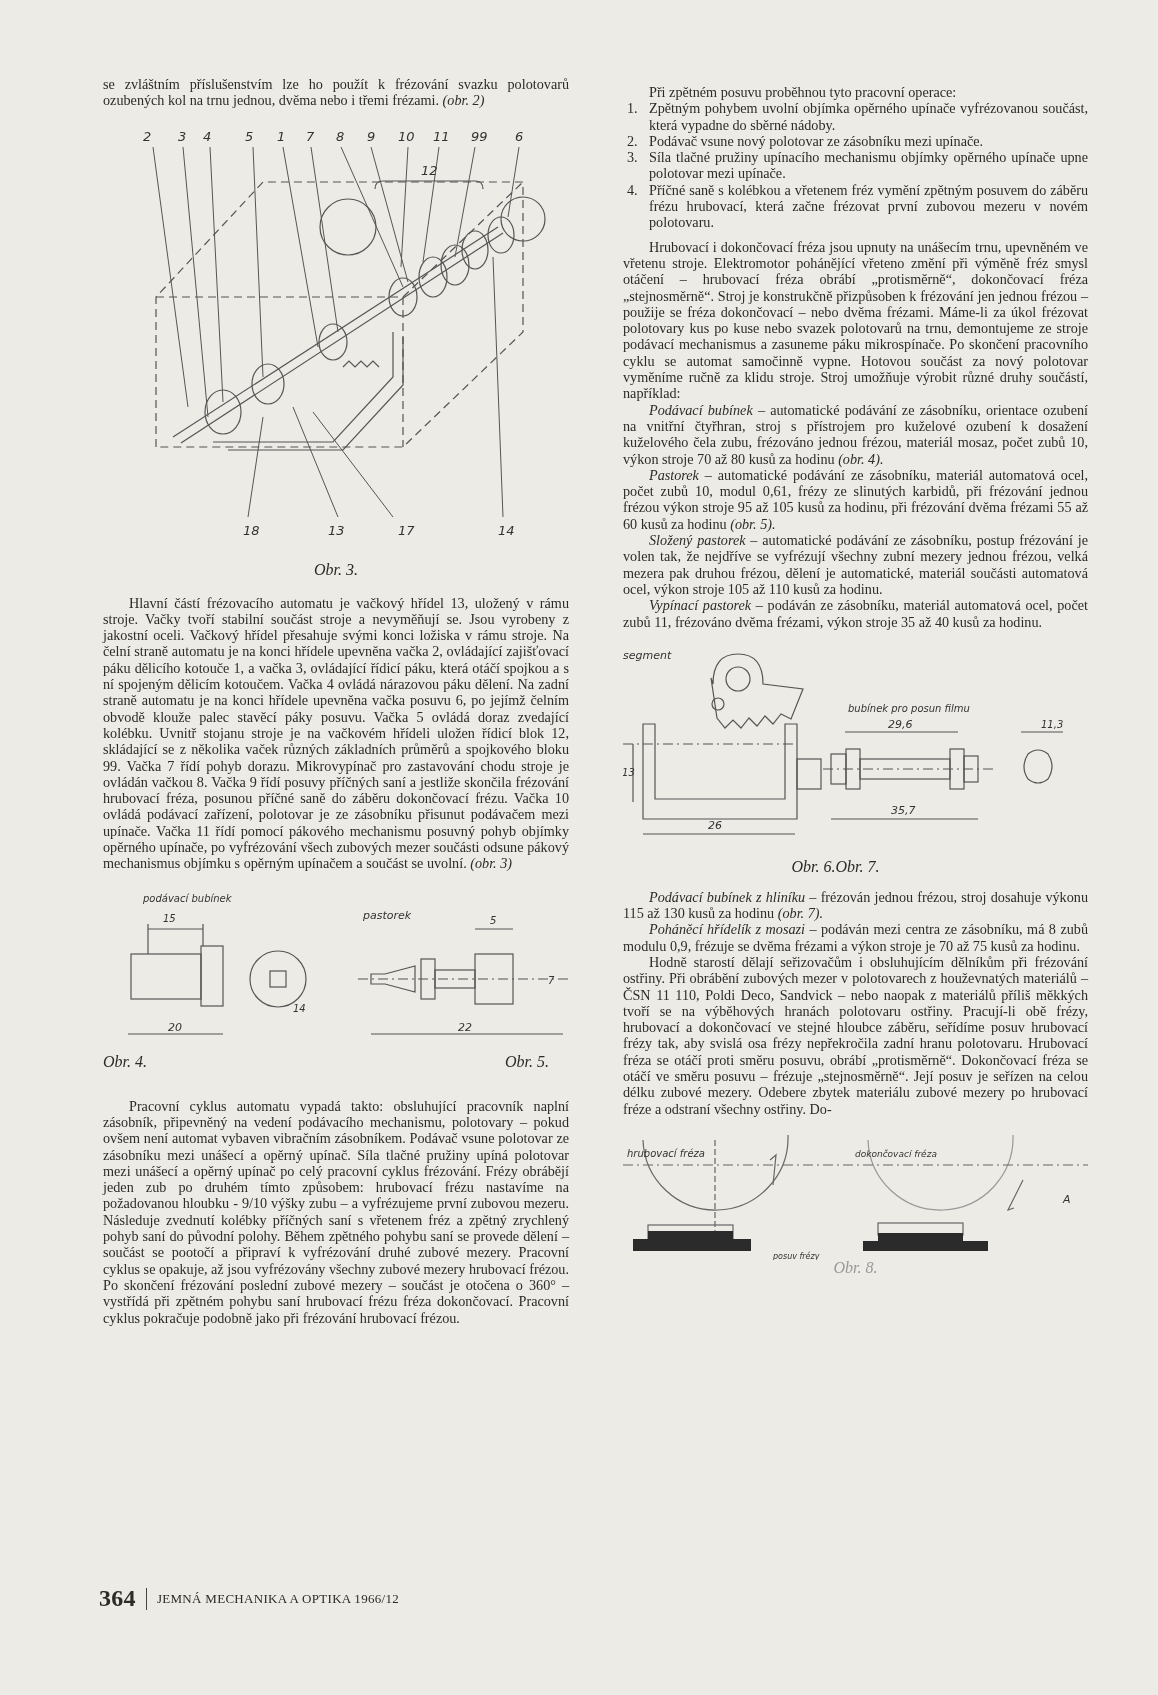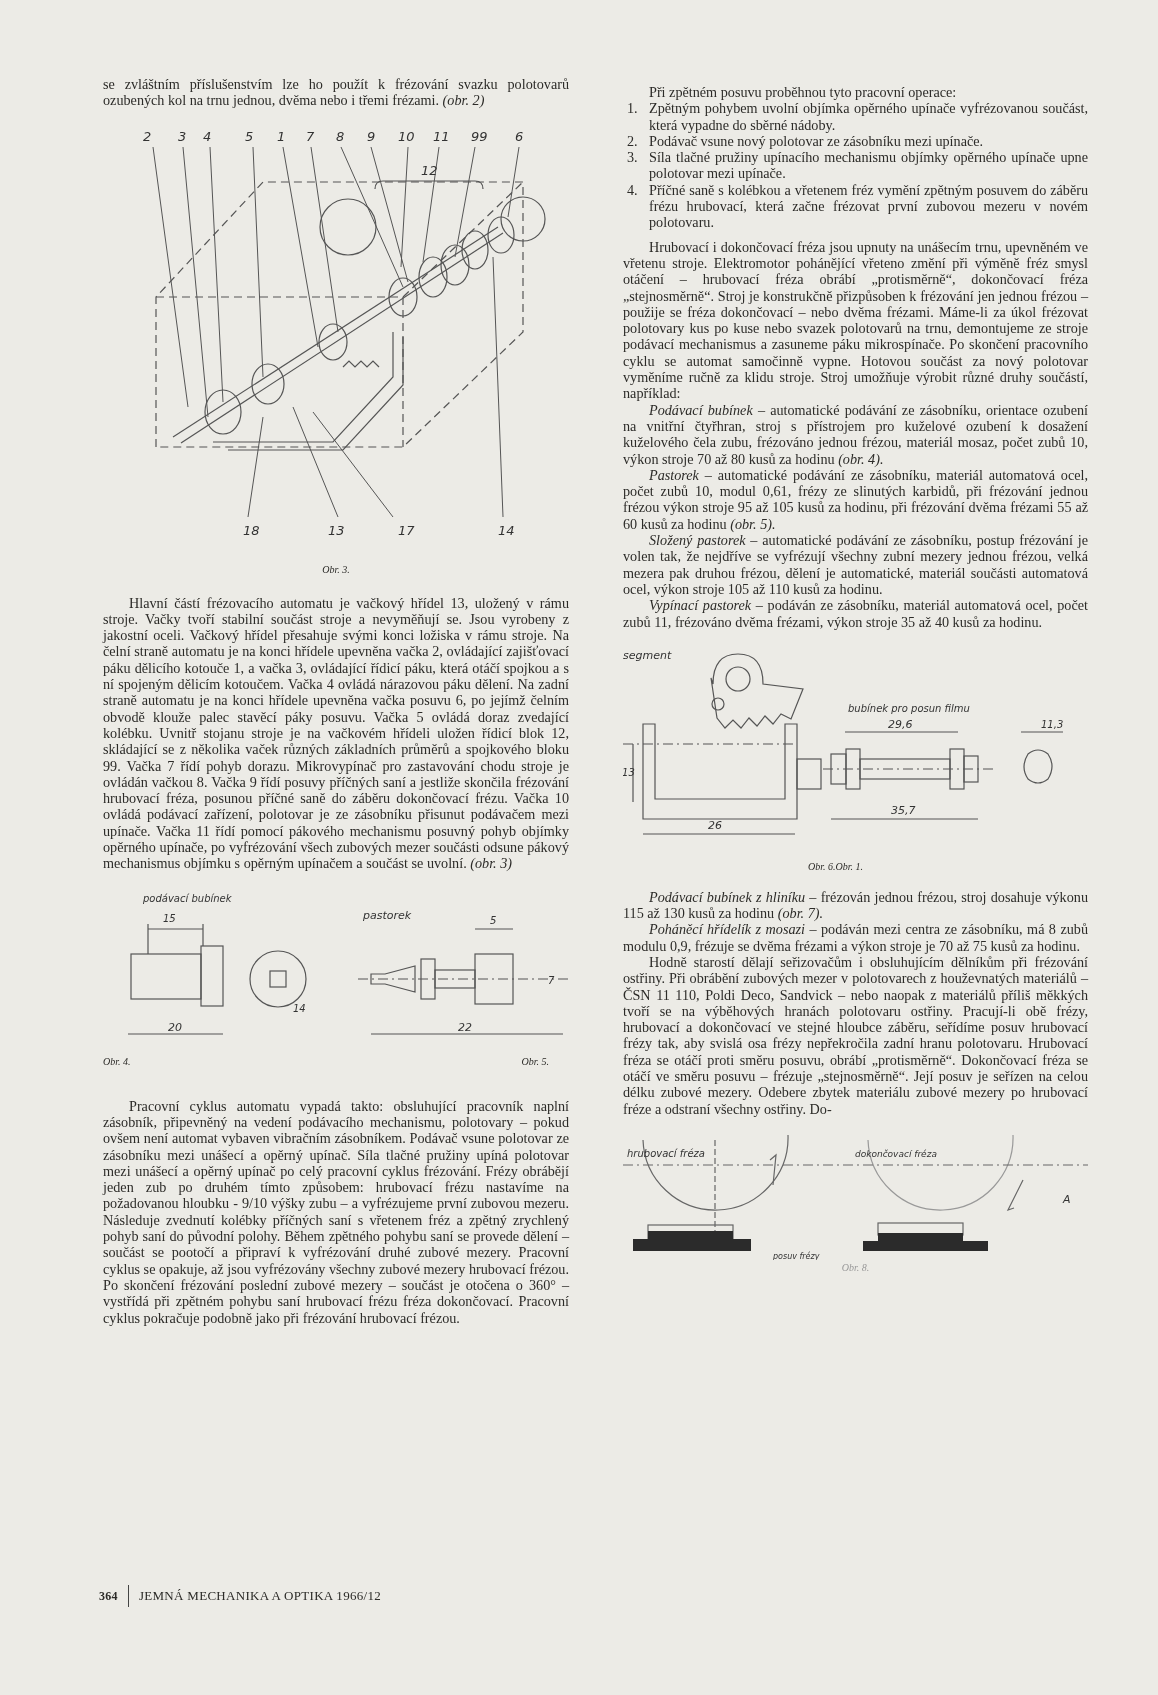--- a/index.html
+++ b/index.html
@@ -7,26 +7,26 @@
     font-family:"Liberation Serif","DejaVu Serif",serif;color:#2c2b28;}
   .col{position:absolute;font-size:14.2px;line-height:16.3px;text-align:justify;}
   .left{left:103px;top:76px;width:466px;}
   .right{left:623px;top:84px;width:465px;}
   p{margin:0;}
   .ind{text-indent:26px;}
   i,.it{font-style:italic;}
   ol{margin:0;padding:0;list-style:none;}
   ol li{position:relative;padding-left:26px;}
   ol li .n{position:absolute;left:4px;}
-  .cap{text-align:center;font-style:italic;font-size:10px;margin:0;}
+  .cap{text-align:center;font-style:italic;font-size:16px;margin:0;}
   .fig{position:relative;}
   svg{display:block;}
   svg text{font-family:"DejaVu Sans",sans-serif;font-style:italic;fill:#333;}
   .footer{position:absolute;left:99px;top:1585px;font-size:13px;letter-spacing:.3px;display:flex;align-items:center;}
-  .footer .pg{font-weight:bold;font-size:12px;margin-right:10px;}
+  .footer .pg{font-weight:bold;font-size:24px;margin-right:10px;}
   .footer .bar{width:1px;height:22px;background:#444;margin-right:10px;}
 </style>
 </head>
 <body>
 
 <div class="col left">
   <p><span>se zvláštním příslušenstvím lze ho použít k frézování svazku polotovarů ozubených kol na trnu jednou, dvěma nebo i třemi frézami.</span> <i>(obr. 2)</i></p>
 
   <div class="fig" style="height:470px;margin-top:8px;">
     <svg width="466" height="445" viewBox="0 0 466 445">
@@ -174,21 +174,21 @@
       <text x="0" y="15" font-size="11">segment</text>
       <text x="-5" y="132" font-size="10">r13</text>
       <text x="85" y="185" font-size="11">26</text>
       <text x="225" y="68" font-size="10">bubínek pro posun filmu</text>
       <text x="265" y="84" font-size="11">29,6</text>
       <text x="268" y="170" font-size="11">35,7</text>
       <text x="418" y="84" font-size="10">11,3</text>
     </svg>
     <div style="display:flex;justify-content:center;padding-right:40px;">
       <p class="cap">Obr. 6.</p>
-      <p class="cap">Obr. 1.</p>
+      <p class="cap">Obr. 7.</p>
     </div>
   </div>
 
   <p class="ind"><i>Podávací bubínek z hliníku</i><span> – frézován jednou frézou, stroj dosahuje výkonu 115 až 130 kusů za hodinu </span><i>(obr. 7).</i></p>
   <p class="ind"><i>Poháněcí hřídelík z mosazi</i><span> – podáván mezi centra ze zásobníku, má 8 zubů modulu 0,9, frézuje se dvěma frézami a výkon stroje je 70 až 75 kusů za hodinu.</span></p>
   <p class="ind">Hodně starostí dělají seřizovačům i obsluhujícím dělníkům při frézování ostřiny. Při obrábění zubových mezer v polotovarech z houževnatých materiálů – ČSN 11 110, Poldi Deco, Sandvick – nebo naopak z materiálů příliš měkkých tvoří se na výběhových hranách polotovaru ostřiny. Pracují-li obě frézy, hrubovací a dokončovací ve stejné hloubce záběru, seřídíme posuv hrubovací frézy tak, aby svislá osa frézy nepřekročila zadní hranu polotovaru. Hrubovací fréza se otáčí proti směru posuvu, obrábí „protisměrně“. Dokončovací fréza se otáčí ve směru posuvu – frézuje „stejnosměrně“. Její posuv je seřízen na celou délku zubové mezery. Odebere zbytek materiálu zubové mezery po hrubovací fréze a odstraní všechny ostřiny. Do-</p>
 
   <div class="fig" style="height:150px;margin-top:18px;">
     <svg width="465" height="125" viewBox="0 0 465 125">
       <g stroke="#666" fill="none" stroke-width="1.2">

